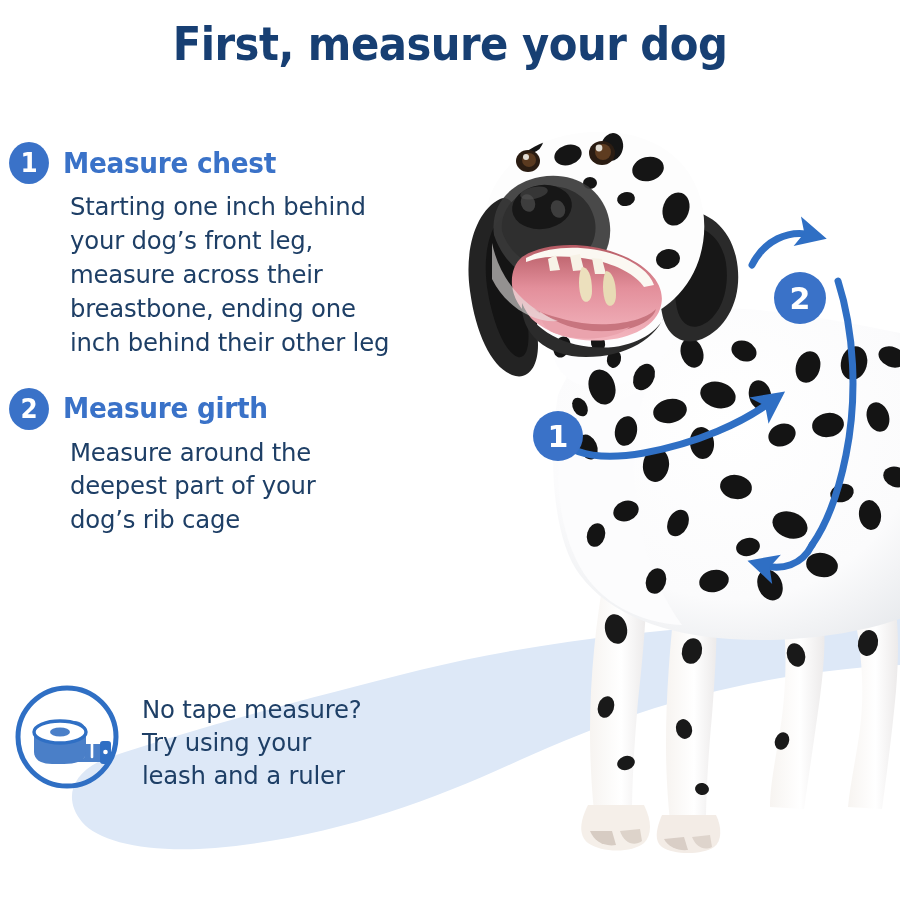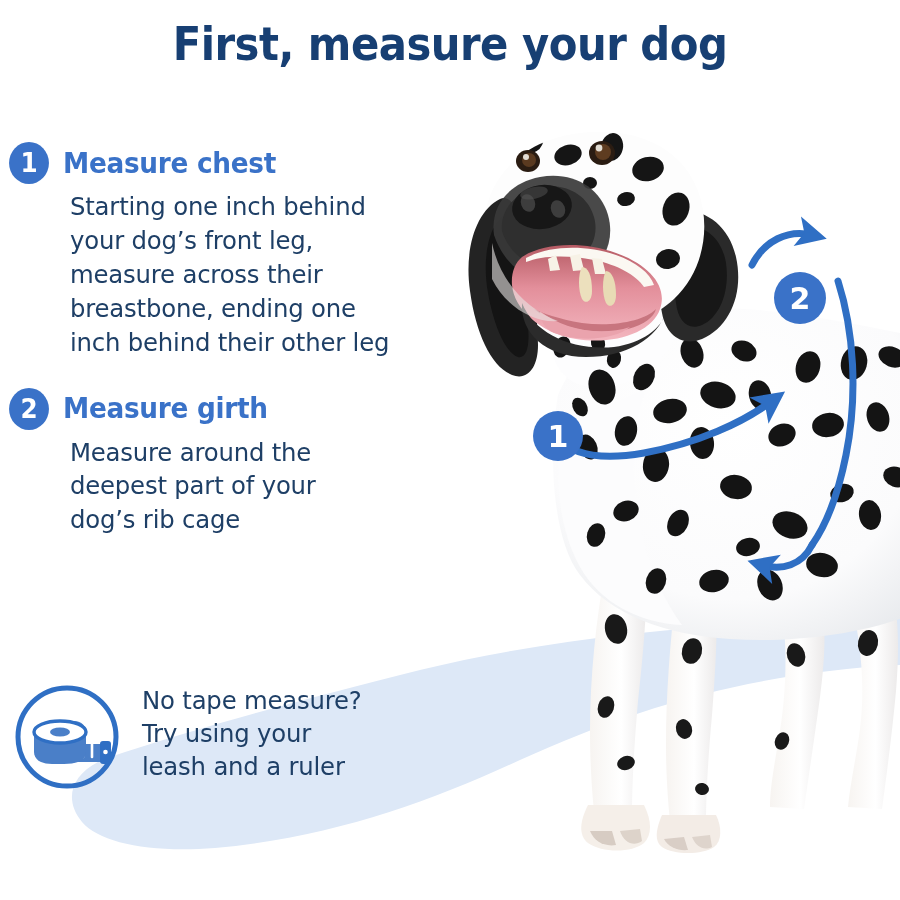--- a/index.html
+++ b/index.html
@@ -127,21 +127,21 @@
   }
   .step-body div { white-space: nowrap; }
 
   
   .tip {
     position: absolute;
     left: 12px;
     top: 680px;
     width: 460px;
     display: flex;
-    align-items: flex-start;
+    align-items: flex-end;
     gap: 20px;
     z-index: 5;
   }
   .tip-icon {
     flex: 0 0 auto;
     width: 110px;
     height: 110px;
     margin-top: 2px;
   }
   .tip-icon svg { display: block; }

